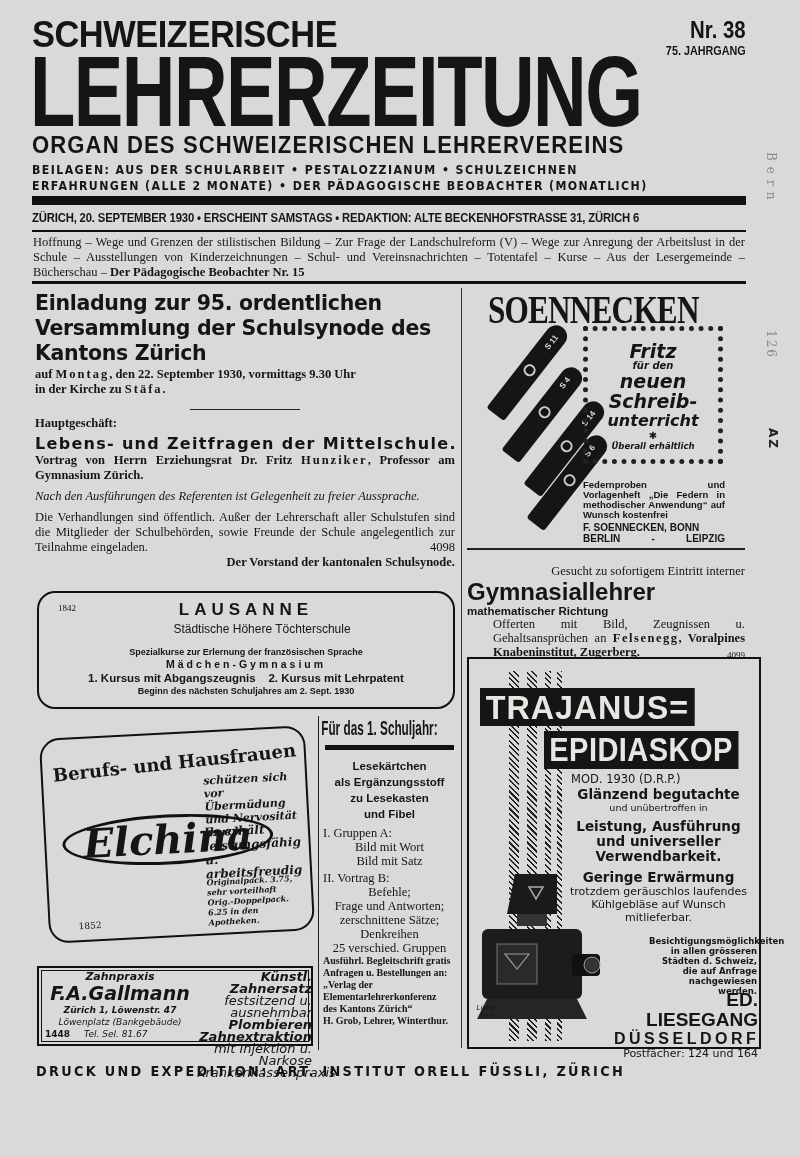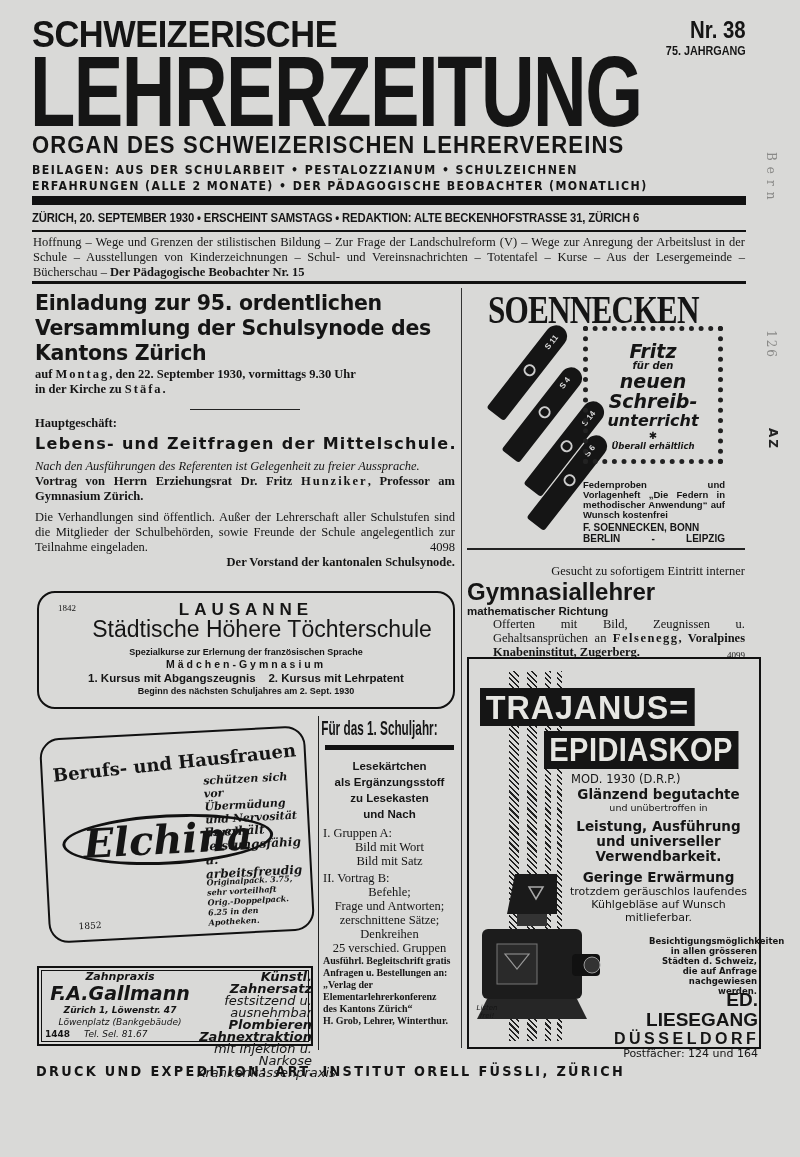--- a/index.html
+++ b/index.html
@@ -31,21 +31,21 @@
   #aus{font-style:italic;margin-top:6px;text-align:justify;}
   #verh{margin-top:6px;text-align:justify;}
   .num{float:right;}
   #vorstand{font-weight:bold;text-align:right;}
   
   #colrule{left:461px;top:288px;width:1px;height:760px;background:#333;}
   
   #lausanne{left:37px;top:591px;width:418px;height:118px;border:2.5px solid #111;border-radius:18px;box-sizing:border-box;text-align:center;font-family:"Liberation Sans",sans-serif;}
   #laus-year{position:absolute;left:19px;top:10px;font-size:9px;font-family:"Liberation Serif",serif;}
   #laus-city{font-weight:bold;font-size:17px;letter-spacing:5px;margin-top:7px;}
-  #laus-school{font-size:23px;line-height:19px;padding-left:32px;}
+  #laus-school{font-size:12px;line-height:19px;padding-left:32px;}
   #laus-gym{font-size:10.5px;font-weight:bold;letter-spacing:3px;margin-top:1px;}
   #laus-spez{font-size:9px;font-weight:bold;margin-top:8px;}
   #laus-kurse{font-size:11.5px;font-weight:bold;margin-top:2px;}
   #laus-beg{font-size:9px;font-weight:bold;margin-top:2px;}
   
   #elchina{left:44px;top:732px;width:266px;height:205px;border:2.5px solid #111;border-radius:20px;box-sizing:border-box;transform:rotate(-3deg);transform-origin:center;}
   #el-head{position:absolute;left:10px;top:18px;font-family:"DejaVu Serif",serif;font-size:18px;font-weight:bold;transform:rotate(-3deg);}
   #el-sub{position:absolute;left:160px;top:42px;font-size:11px;font-style:italic;font-weight:bold;line-height:13px;}
   #el-brand{position:absolute;left:16px;top:80px;font-size:40px;font-style:italic;font-family:"DejaVu Serif",serif;font-weight:bold;border:3px solid #111;border-radius:50%;padding:0 18px;line-height:44px;}
   #el-er{position:absolute;left:158px;top:93px;font-size:12px;font-style:italic;font-weight:bold;line-height:14px;}
@@ -123,22 +123,22 @@
 <div class="rule" style="left:32px;top:230px;width:714px;height:1.5px;"></div>
 <div id="contents" class="abs"><span>Hoffnung – Wege und Grenzen der stilistischen Bildung – Zur Frage der Landschulreform (V) – Wege zur Anregung der Arbeitslust in der Schule – Ausstellungen von Kinderzeichnungen – Schul- und Vereinsnachrichten – Totentafel – Kurse – Aus der Lesergemeinde – Bücherschau – </span><b>Der Pädagogische Beobachter Nr. 15</b></div>
 <div class="rule" style="left:32px;top:281px;width:714px;height:3px;"></div>
 
 <div id="article" class="abs">
   <div id="art-title">Einladung zur 95. ordentlichen Versammlung der Schulsynode des Kantons Zürich</div>
   <div id="lead" class="ser"><span>auf </span><span class="spaced">Montag</span><span>, den 22. September 1930, vormittags 9.30 Uhr</span><br><span>in der Kirche zu </span><span class="spaced">Stäfa</span><span>.</span></div>
   <div id="art-rule"></div>
   <div id="haupt" class="ser">Hauptgeschäft:</div>
   <div id="topic">Lebens- und Zeitfragen der Mittelschule.</div>
+  <div id="vortrag" class="ser"><span>Vortrag von Herrn Erziehungsrat Dr. Fritz </span><span class="spaced">Hunziker</span><span>, Professor am Gymnasium Zürich.</span></div>
   <div id="aus" class="ser">Nach den Ausführungen des Referenten ist Gelegenheit zu freier Aussprache.</div>
-  <div id="vortrag" class="ser"><span>Vortrag von Herrn Erziehungsrat Dr. Fritz </span><span class="spaced">Hunziker</span><span>, Professor am Gymnasium Zürich.</span></div>
   <div id="verh" class="ser"><span>Die Verhandlungen sind öffentlich. Außer der Lehrerschaft aller Schulstufen sind die Mitglieder der Schulbehörden, sowie Freunde der Schule angelegentlich zur Teilnahme eingeladen.</span><span class="num">4098</span></div>
   <div id="vorstand" class="ser">Der Vorstand der kantonalen Schulsynode.</div>
 </div>
 
 <div id="colrule" class="abs"></div>
 
 <div id="lausanne" class="abs">
   <div id="laus-year">1842</div>
   <div id="laus-city">LAUSANNE</div>
   <div id="laus-school">Städtische Höhere Töchterschule</div>
@@ -157,21 +157,21 @@
   <div id="el-year">1852</div>
 </div>
 
 <div id="schul" class="abs">
   <div id="schul-title">Für das 1. Schuljahr:</div>
   <div id="schul-bar"></div>
   <div id="schul-lese">
     <div>Lesekärtchen</div>
     <div>als Ergänzungsstoff</div>
     <div>zu Lesekasten</div>
-    <div>und Nach</div>
+    <div>und Fibel</div>
   </div>
   <div class="sl left" style="margin-top:4px;">I. Gruppen A:</div>
   <div class="sl">Bild mit Wort</div>
   <div class="sl">Bild mit Satz</div>
   <div class="sl left" style="margin-top:3px;">II. Vortrag B:</div>
   <div class="sl">Befehle;</div>
   <div class="sl">Frage und Antworten;</div>
   <div class="sl">zerschnittene Sätze;</div>
   <div class="sl">Denkreihen</div>
   <div class="sl">25 verschied. Gruppen</div>

